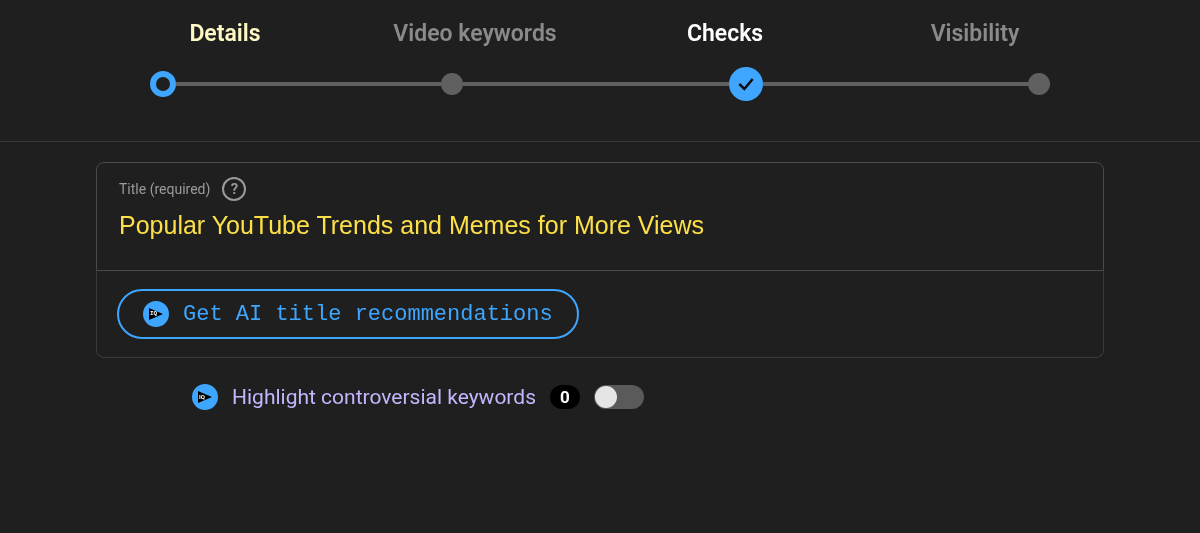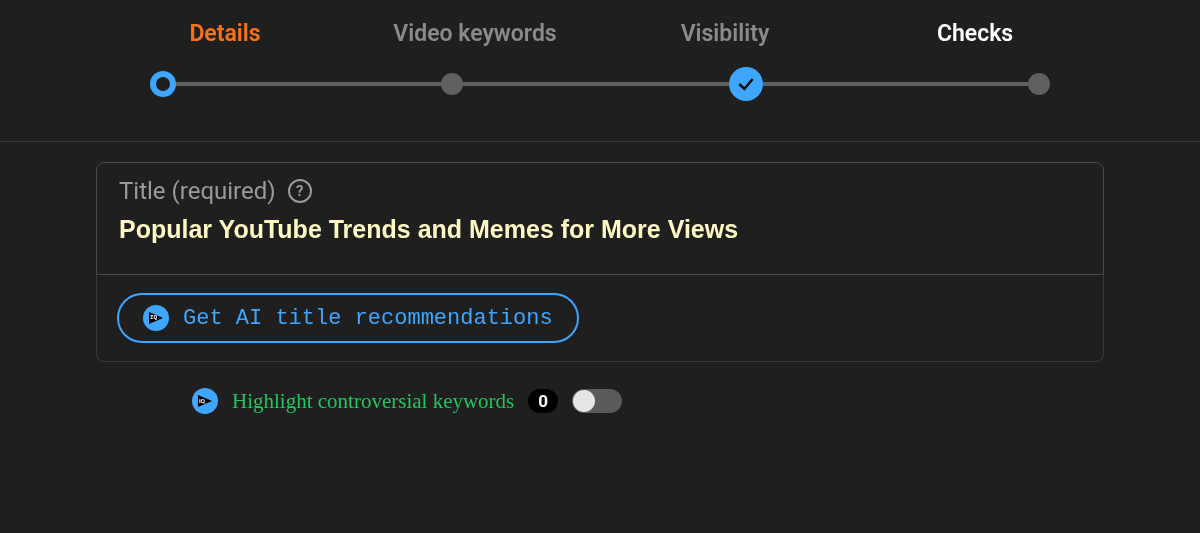--- a/index.html
+++ b/index.html
@@ -24,21 +24,21 @@
       margin-bottom: 20px;
     }
     .step-label {
       font-size: 23px;
       font-weight: 600;
       color: #8a8a8a;
       cursor: pointer;
       flex: 1;
       text-align: center;
     }
-    .step-label.active-blue { color: #f97316; }
+    .step-label.active-blue { color: #fef9c3; }
     .step-label.active-white { color: #ffffff; }
 
     .stepper-line {
       display: flex;
       align-items: center;
       justify-content: space-between;
       position: relative;
       margin: 0 50px;
     }
     .bar {
@@ -87,38 +87,38 @@
       padding: 14px 22px 30px 22px;
     }
     .title-label-row {
       display: flex;
       align-items: center;
       gap: 12px;
       margin-bottom: 10px;
     }
     .title-label {
       color: #9a9a9a;
-      font-size: 24px;
+      font-size: 14px;
     }
     .help-circle {
       width: 24px;
       height: 24px;
       border: 2px solid #9a9a9a;
       border-radius: 50%;
       color: #9a9a9a;
       display: flex;
       align-items: center;
       justify-content: center;
       font-size: 15px;
       font-weight: 600;
     }
     .title-input {
-      color: #fef9c3;
+      color: #fde047;
       font-size: 25px;
-      font-weight: 700;
+      font-weight: 400;
       background: transparent;
       border: none;
       outline: none;
       width: 100%;
     }
 
     .ai-row {
       border: 1px solid #3a3a3a;
       border-top: none;
       border-radius: 0 0 8px 8px;
@@ -179,23 +179,22 @@
     }
 
     .highlight-row {
       display: flex;
       align-items: center;
       gap: 14px;
       margin-top: 26px;
       margin-left: 96px;
     }
     .highlight-text {
-      color: #22c55e;
+      color: #c4b5fd;
       font-size: 21px;
-      font-family: Liberation Serif, serif;
     }
     .count-badge {
       background: #000;
       color: #fff;
       font-weight: 700;
       border-radius: 12px;
       padding: 2px 10px;
       font-size: 17px;
     }
     .toggle {
@@ -216,22 +215,22 @@
       top: 1px;
     }
   </style>
 </head>
 <body>
 
 <div class="stepper-wrap">
   <div class="stepper-labels">
     <div class="step-label active-blue">Details</div>
     <div class="step-label">Video keywords</div>
+    <div class="step-label active-white">Checks</div>
     <div class="step-label">Visibility</div>
-    <div class="step-label active-white">Checks</div>
   </div>
   <div class="stepper-line">
     <div class="dot"></div>
     <div class="bar"></div>
     <div class="dot-grey"></div>
     <div class="bar"></div>
     <div class="dot-check">
       <svg viewBox="0 0 24 24">
           <polyline points="4,12 10,18 20,6"></polyline>
         </svg>

